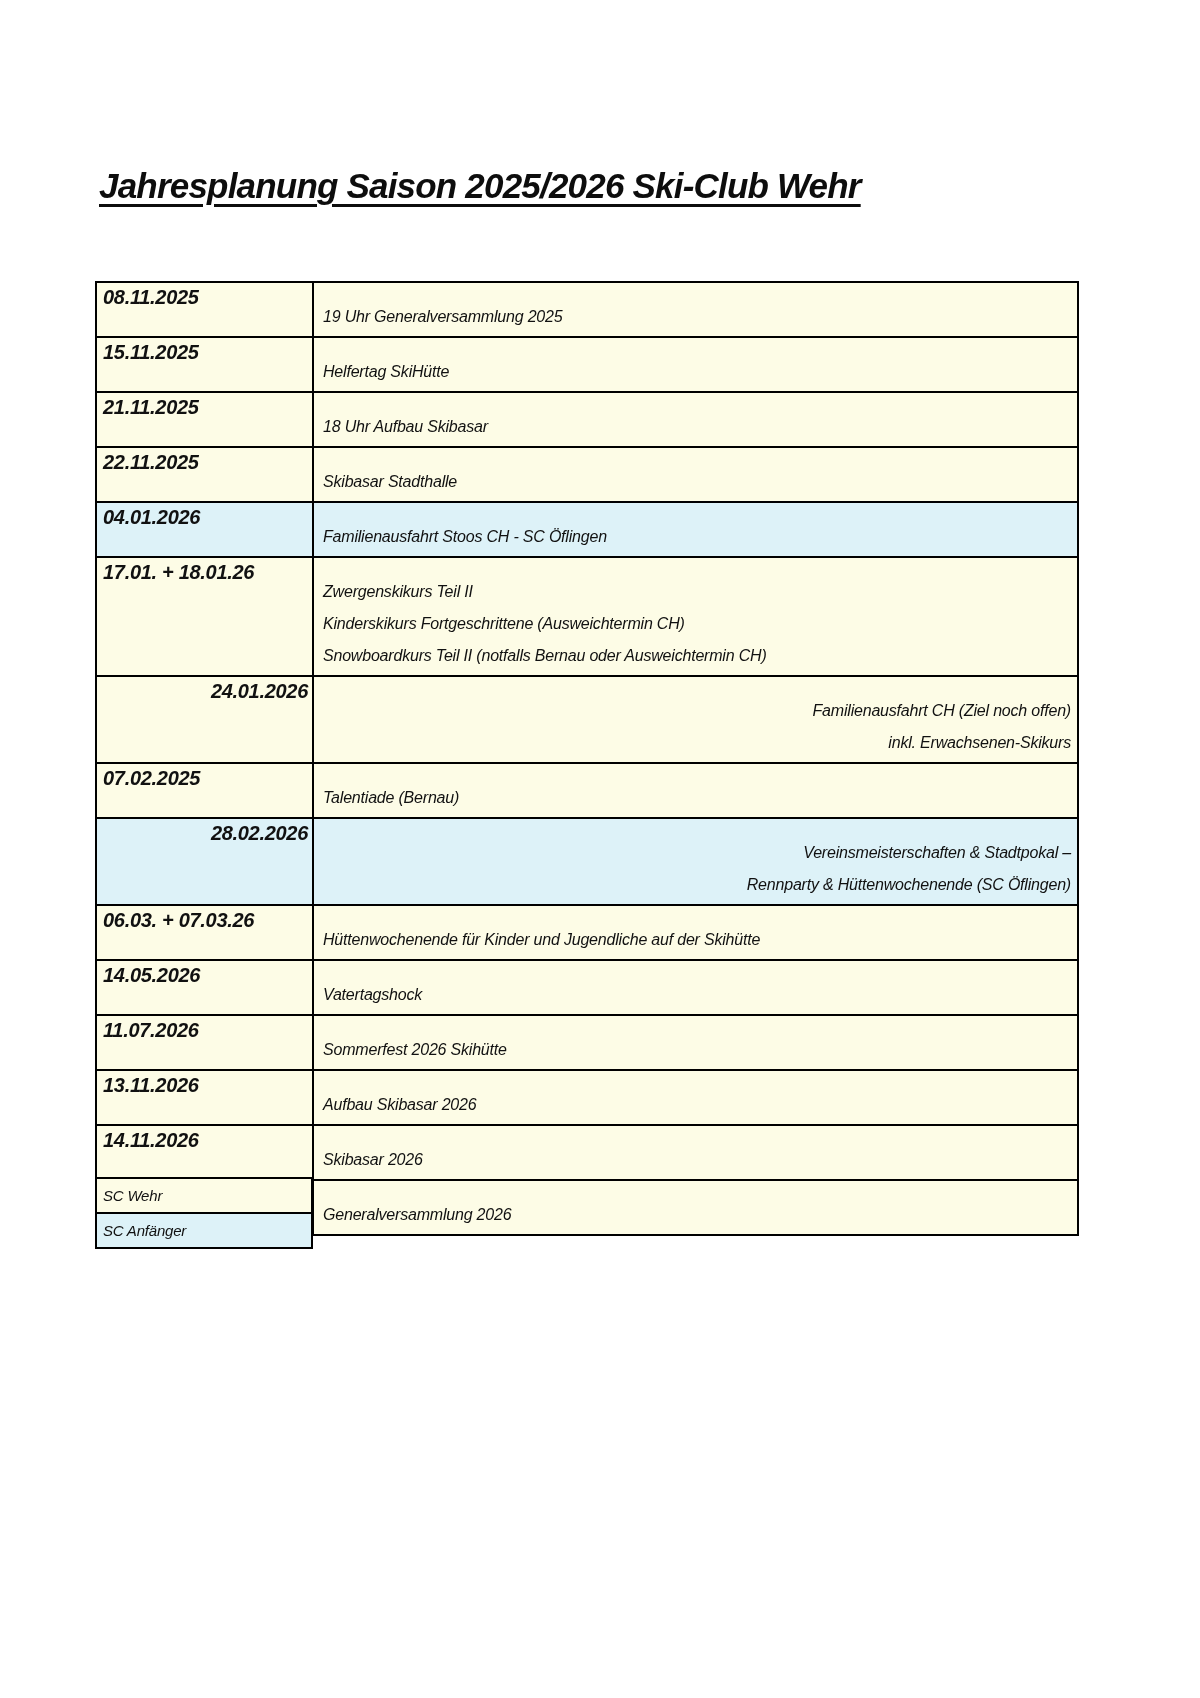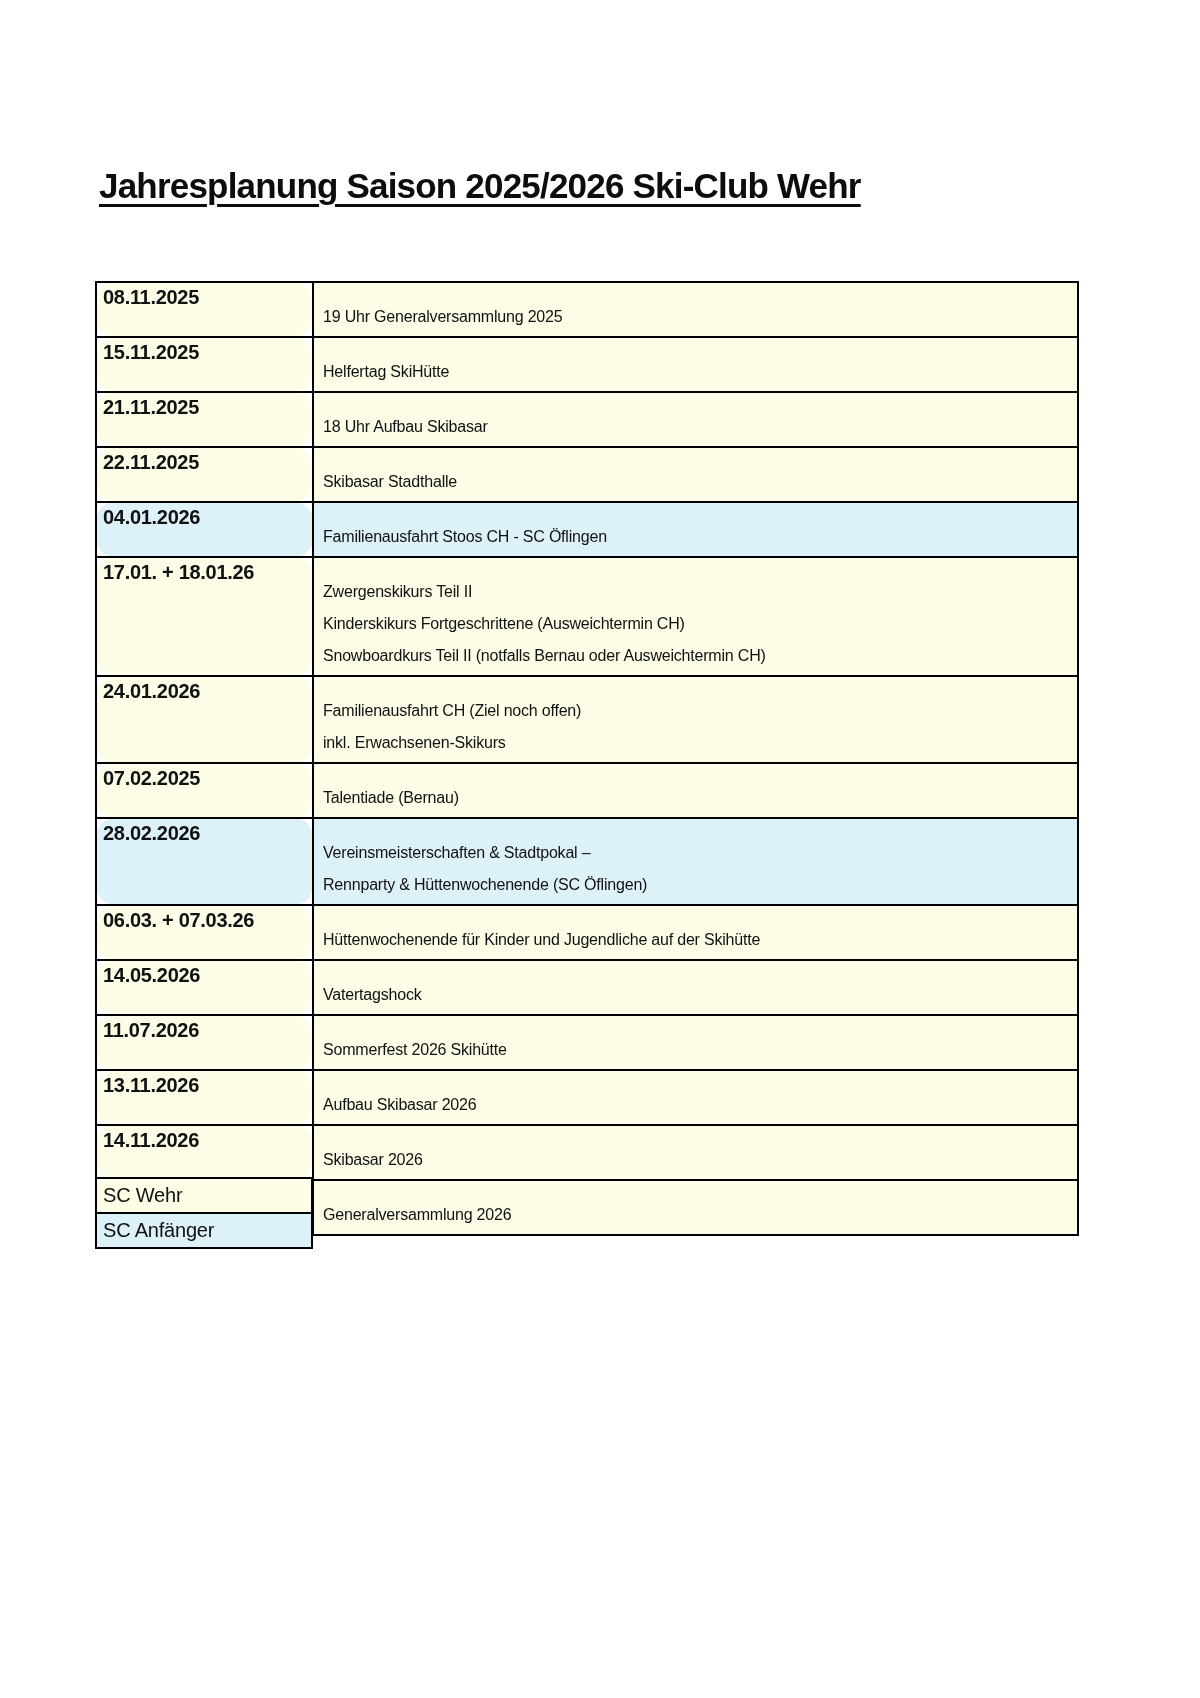--- a/index.html
+++ b/index.html
@@ -14,20 +14,21 @@
     color: #111111;
     position: relative;
   }
   .page {
     position: absolute;
     left: 0; top: 0;
     width: 1200px;
     height: 1698px;
     background: #ffffff;
     overflow: hidden;
+    font-style: italic;
   }
   h1.doc-title {
     position: absolute;
     left: 99px;
     top: 166px;
     margin: 0;
     font-size: 35px;
     font-weight: 700;
     letter-spacing: -0.8px;
     color: #0d0d0d;
@@ -49,50 +50,49 @@
     overflow: hidden;
   }
   table.sched col.c-date  { width: 217px; }
   table.sched td.date {
     font-weight: 700;
     font-size: 20px;
     letter-spacing: -0.3px;
     vertical-align: top;
     padding: 3px 4px 2px 6px;
     white-space: nowrap;
-    border-radius: 19px;
   }
   table.sched td.events {
     font-size: 16px;
     letter-spacing: -0.2px;
     vertical-align: bottom;
     padding: 19px 6px 5px 9px;
   }
   table.sched td.events .line {
     line-height: 29px;
     white-space: nowrap;
   }
   table.sched td.events .line + .line { margin-top: 3px; }
   table.sched tr.l1 { height: 40px; }
-  table.sched tr.l2 { height: 69px; }
+  table.sched tr.l2 { height: 69px; text-align: right; }
   table.sched tr.l3 { height: 96px; }
   tr.club-wehr td      { background: var(--wehr, #FDFCE6); }
   tr.club-oeflingen td { background: var(--oefl, #DDF2F8); }
 
   table.legend {
     position: absolute;
     left: 95px;
     top: 1177px;
     width: 218px;
     border-collapse: collapse;
     table-layout: fixed;
   }
   table.legend td {
     border: 2.4px solid #000000;
-    font-size: 20px;
+    font-size: 15px;
     letter-spacing: -0.2px;
     vertical-align: middle;
     padding: 2px 4px 3px 6px;
     height: 28px;
     white-space: nowrap;
   }
 </style>
 </head>
 <body>
 

